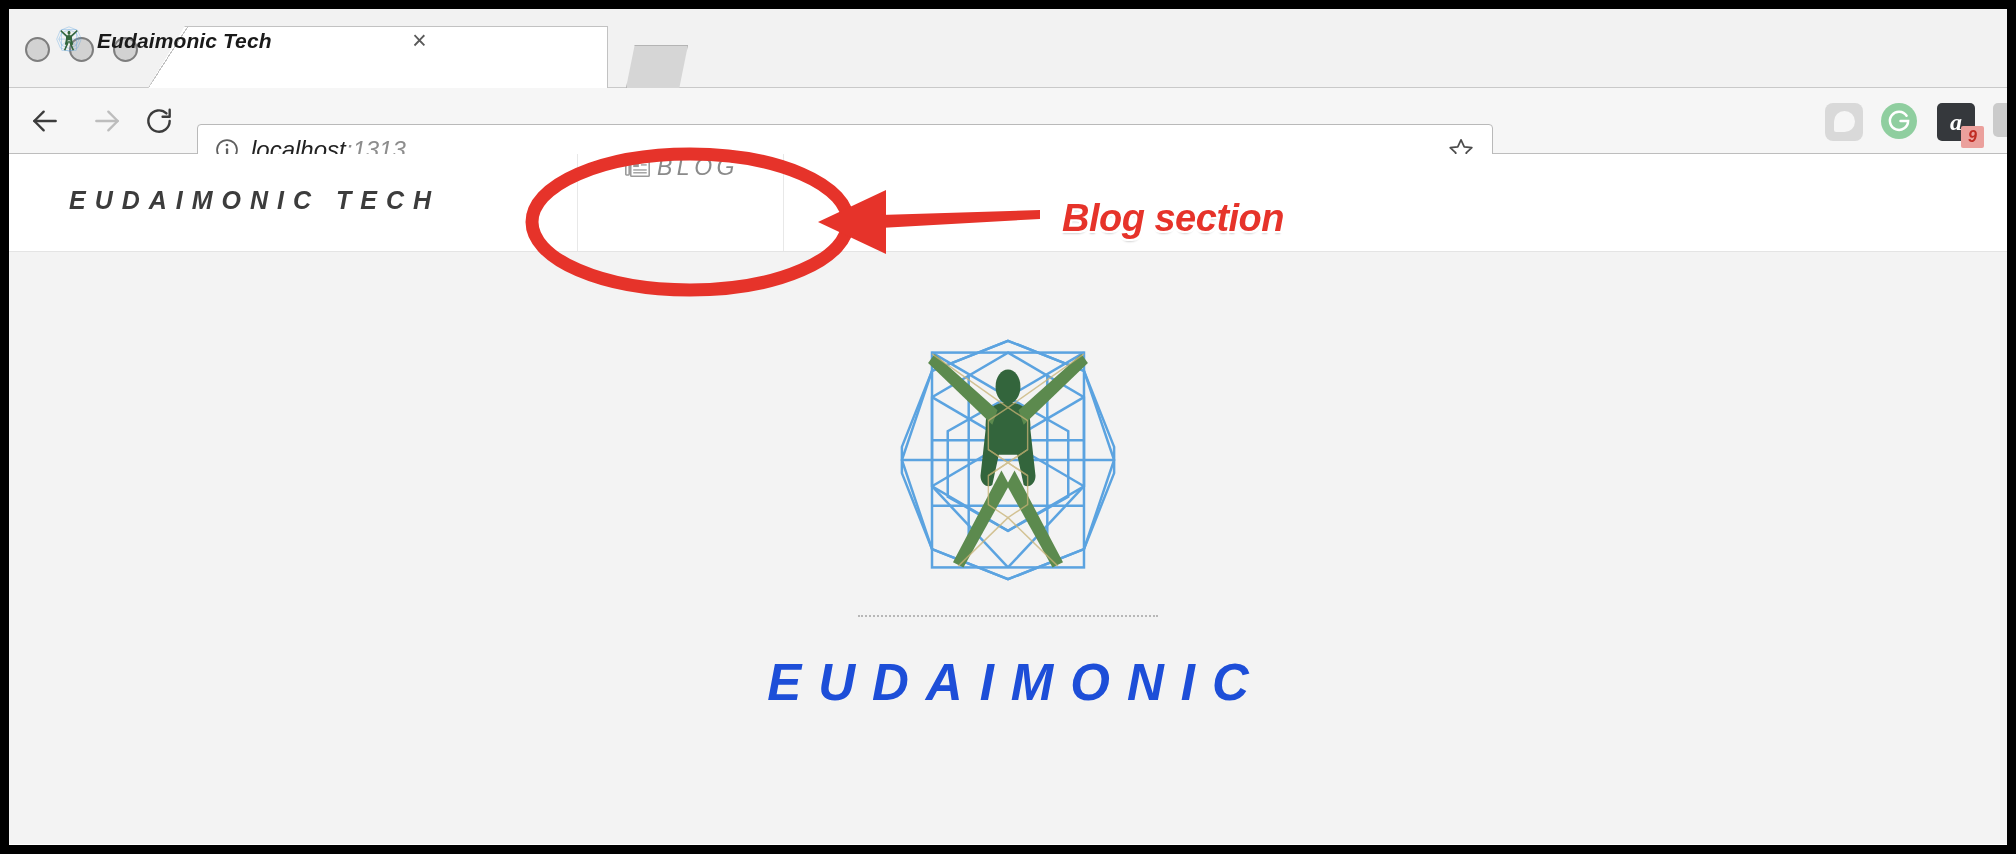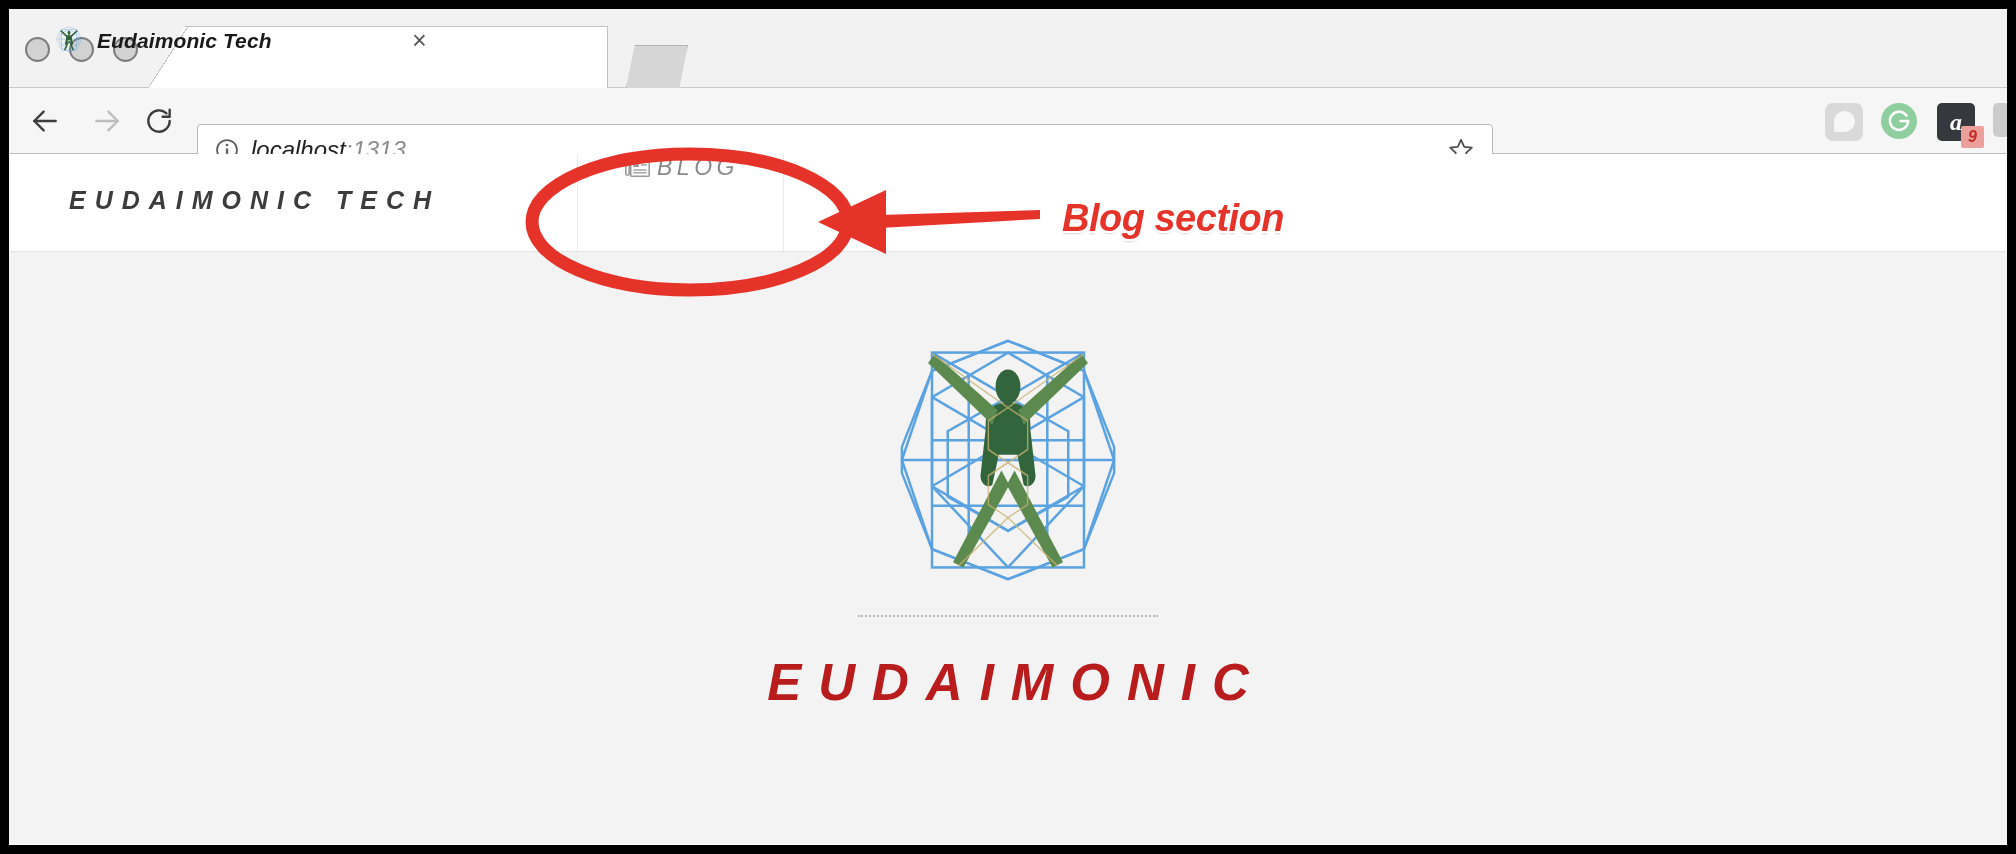--- a/index.html
+++ b/index.html
@@ -305,21 +305,21 @@
     width: 300px;
     height: 0;
     border-top: 2px dotted #b7b7b7;
   }
   #hero-title {
     margin-top: 26px;
     width: 700px;
     text-align: center;
     font-size: 51px;
     font-weight: bold;
-    color: #b91c1c;
+    color: #1d4ed8;
     letter-spacing: 17px;
     line-height: 79px;
     text-indent: 17px;
   }
 
   
   #annotation {
     position: absolute;
     left: 0; top: 0;
     width: 2016px; height: 854px;

